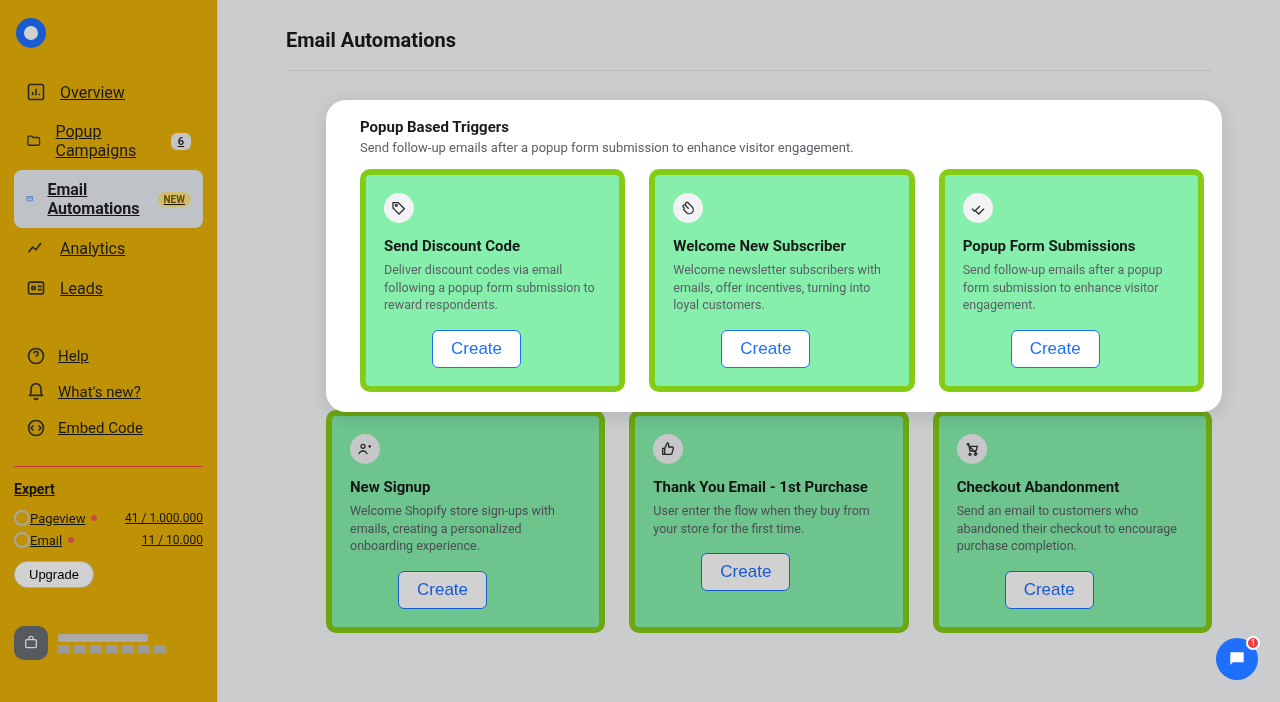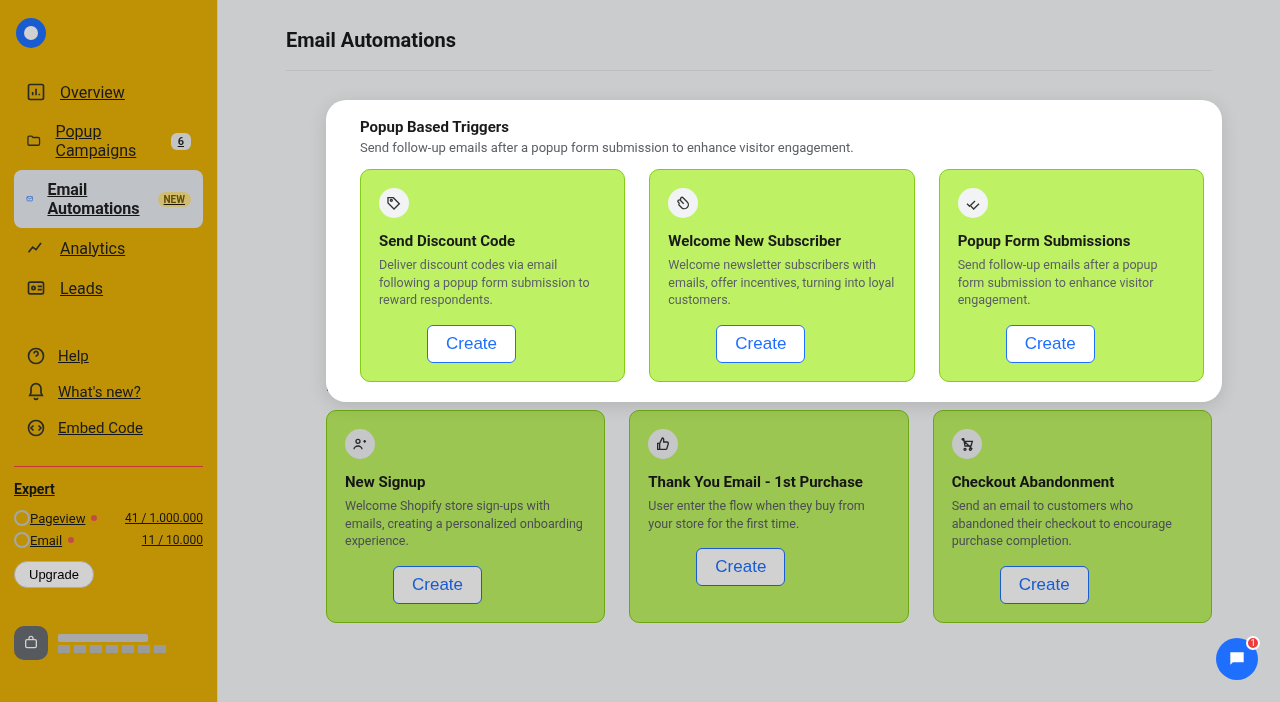--- a/index.html
+++ b/index.html
@@ -145,23 +145,23 @@
   .section { margin-top: 28px; position: relative; padding-left: 40px; }
   .section-title { font-size: 15px; font-weight: 700; }
   .section-sub { font-size: 13px; color: #5c6066; margin-top: 4px; }
   .card-row {
     display: grid;
     grid-template-columns: repeat(3, 1fr);
     gap: 24px;
     margin-top: 16px;
   }
   .card {
-    border: 1px solid #84cc16;
+    border: 6px solid #84cc16;
     border-radius: 10px;
-    background: #bef264;
+    background: #86efac;
     padding: 18px 18px 18px 18px;
   }
   .card-icon {
     width: 30px; height: 30px;
     border-radius: 50%;
     background: #f2f3f5;
     display: flex; align-items: center; justify-content: center;
     margin-bottom: 14px;
   }
   .card-icon svg { width: 16px; height: 16px; }

